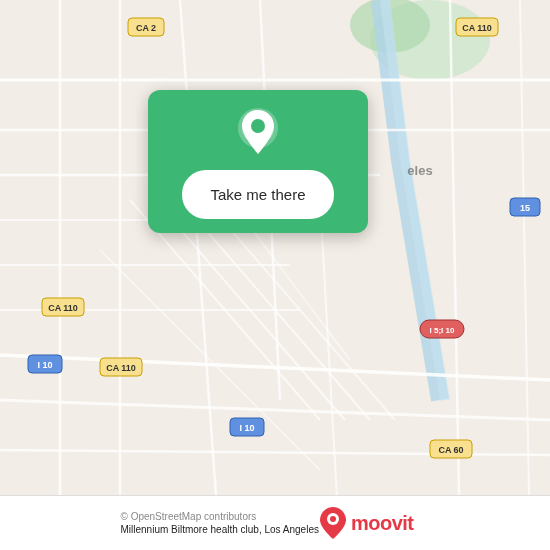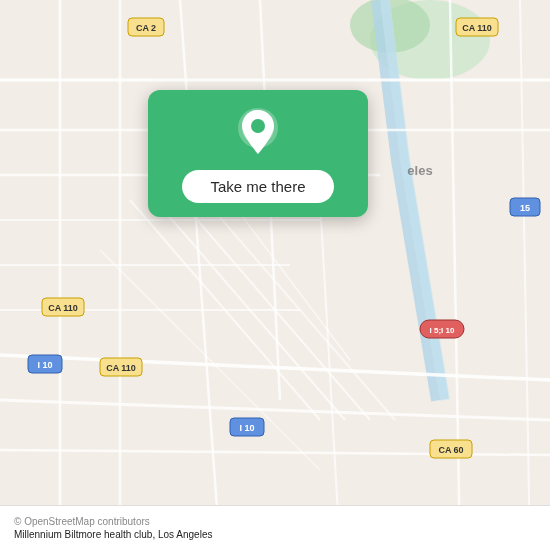--- a/index.html
+++ b/index.html
@@ -46,38 +46,38 @@
       width: 44px;
       height: 52px;
       margin-bottom: 10px;
     }
 
     #take-me-there-btn {
       background: white;
       color: #2a2a2a;
       border: none;
       border-radius: 24px;
-      padding: 8px 28px;
+      padding: 16px 28px;
       font-size: 15px;
       font-weight: 500;
       cursor: pointer;
       white-space: nowrap;
     }
 
     
     #bottom-bar {
       position: absolute;
       bottom: 0;
       left: 0;
       width: 100%;
       background: white;
       padding: 10px 30px 10px 14px;
       display: flex;
       align-items: center;
-      justify-content: space-between;
+      justify-content: center;
       border-top: 1px solid #ddd;
     }
 
     #location-info {
       display: flex;
       flex-direction: column;
     }
 
     #copyright-text {
       font-size: 10px;
@@ -191,15 +191,24 @@
 
     <button id="take-me-there-btn">Take me there</button>
   </div>
 
   <div id="bottom-bar">
     <div id="location-info">
       <span id="copyright-text">© OpenStreetMap contributors</span>
       <span id="location-name">Millennium Biltmore health club, Los Angeles</span>
     </div>
 
+    <div id="moovit-logo">
+
+      <svg id="moovit-pin" viewBox="0 0 28 34" xmlns="http://www.w3.org/2000/svg">
+        <path d="M14 1 C7 1 1 7 1 14 C1 22 14 33 14 33 C14 33 27 22 27 14 C27 7 21 1 14 1 Z" fill="#e63946"></path>
+        <circle cx="14" cy="13" r="6" fill="white"></circle>
+        <circle cx="14" cy="13" r="3" fill="#e63946"></circle>
+      </svg>
+      <span id="moovit-text">moovit</span>
+    </div>
   </div>
 
 </div>
 
 </body></html>

